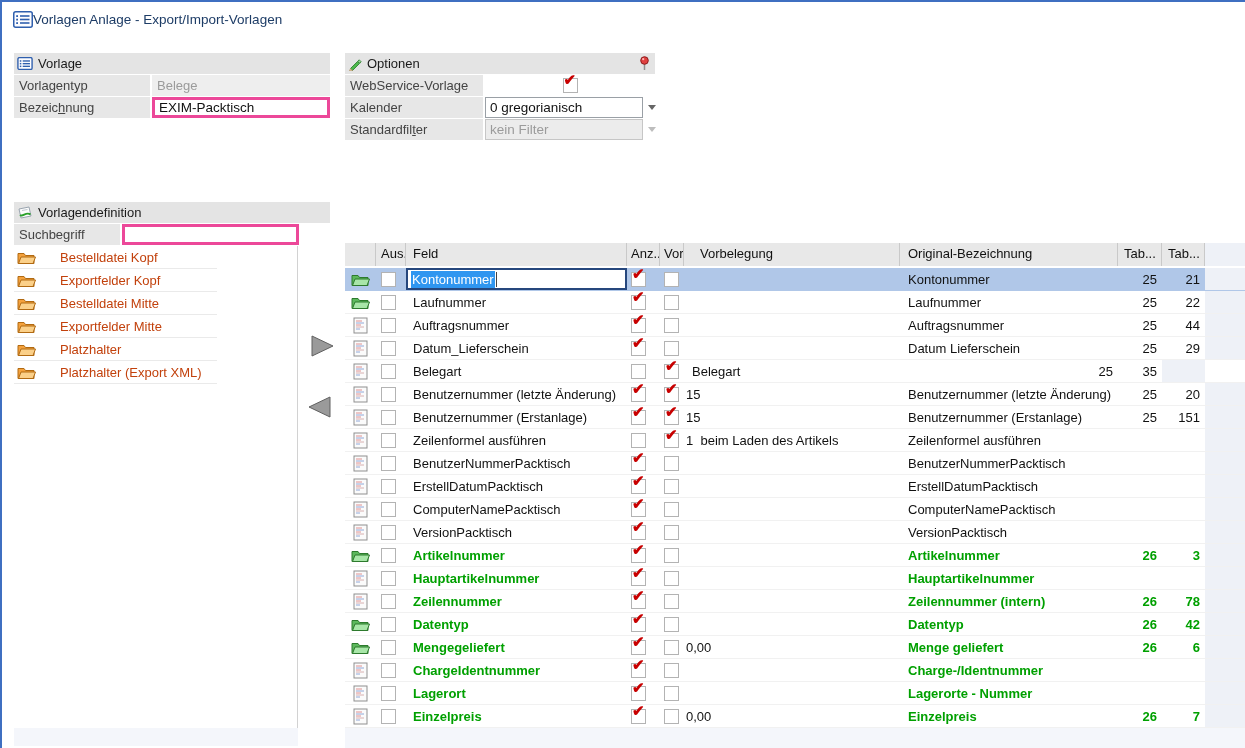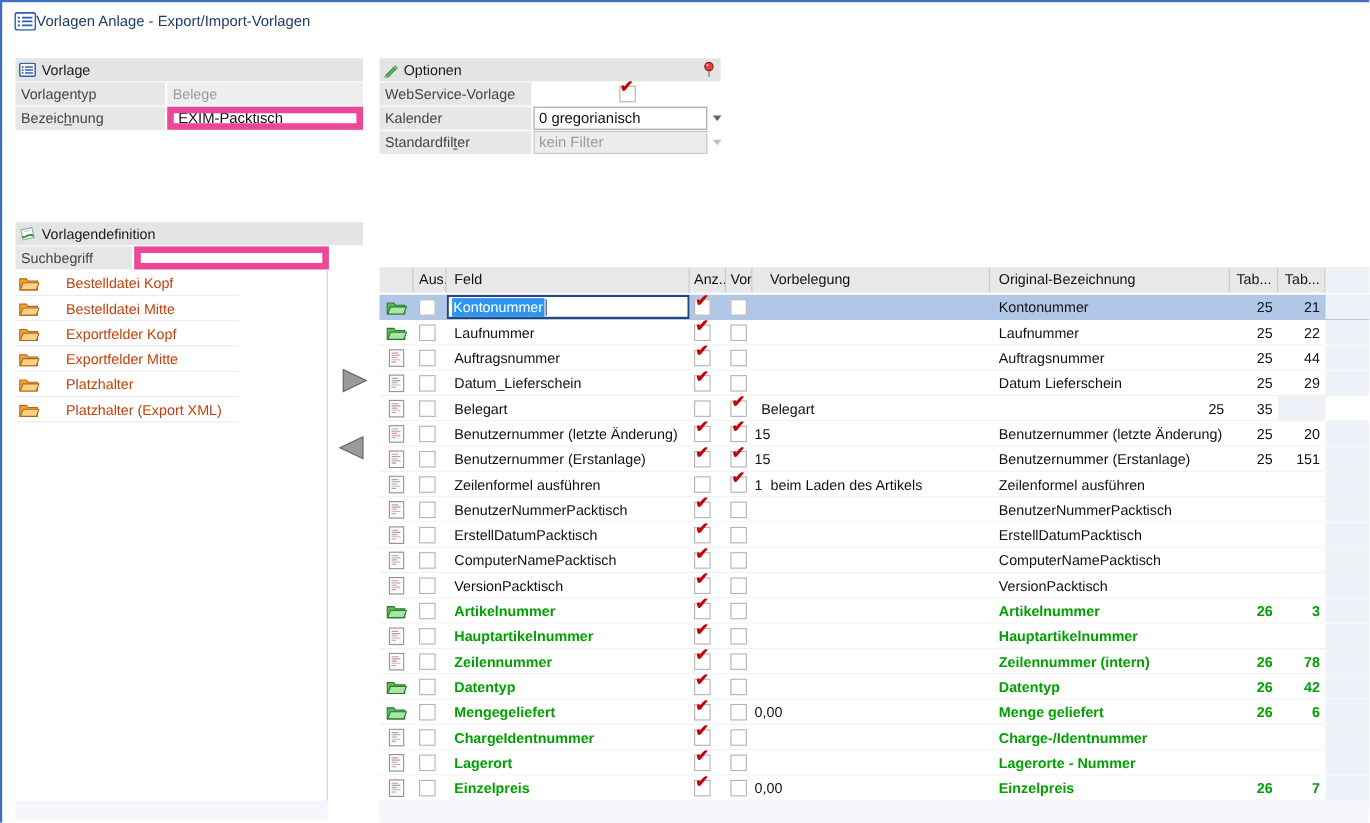--- a/index.html
+++ b/index.html
@@ -27,21 +27,21 @@
   .glabel{background:#e7e7e7;font-size:13px;color:#444;line-height:21px;padding-left:5px;box-sizing:border-box;flex:none;}
   .accel{text-decoration:underline;}
   #grp-vorlage{left:14px;top:53px;width:316px;}
   #grp-vorlage .glabel{width:136px;}
   #grp-optionen{left:345px;top:53px;width:310px;}
   #grp-optionen .glabel{width:138px;}
   #grp-def{left:14px;top:202px;width:316px;}
   #grp-def .glabel{width:106px;}
   .gfield{margin-left:2px;box-sizing:border-box;}
   .f-readonly{width:178px;background:#eeeeee;color:#9b9b9b;line-height:21px;padding-left:5px;font-size:13px;}
-  .f-input{width:178px;height:21px;border:6px solid #ec4899;background:#fff;font-size:13.5px;
+  .f-input{width:178px;height:21px;border:3px solid #ec4899;background:#fff;font-size:13.5px;
            padding:0 4px;font-family:inherit;color:#111;box-sizing:border-box;outline:none;}
   .f-check{width:173px;background:#fff;display:flex;align-items:center;justify-content:center;}
   .f-combo{display:flex;align-items:center;margin-left:2px;}
   .combo-box{width:158px;height:21px;border:1px solid #9aa0a6;background:#fff;line-height:19px;
              padding-left:4px;font-size:13.5px;color:#111;box-sizing:border-box;white-space:nowrap;overflow:hidden;}
   .combo-box.disabled{background:#ececec;color:#9b9b9b;border-color:#c6c6c6;}
   .combo-arrow{width:16px;height:21px;margin-left:1px;display:flex;align-items:flex-start;justify-content:center;cursor:pointer;}
   .combo-arrow i{display:block;width:0;height:0;border:4px solid transparent;border-top:5px solid #666;margin-top:8px;}
   .combo-arrow.disabled i{border-top-color:#bdbdbd;}
   #pin-btn{position:absolute;right:5px;top:3px;cursor:pointer;}
@@ -211,31 +211,31 @@
     <span class="flabel">Bestelldatei Kopf</span>
   </div>
 
   <div class="flist-item">
     <span class="icon-wrap i-folder-orange">
         <svg width="19" height="15" viewBox="0 0 19 15">
     <path d="M1 3.5 L7 3.5 L8.5 5.5 L17 5.5 L17 13.5 L1 13.5 Z" fill="#f4a13c" stroke="#b16a12"></path>
     <path d="M1.5 13.5 L4 7 L18.5 7 L16 13.5 Z" fill="#fbd089" stroke="#b16a12"></path>
   </svg>
       </span>
-    <span class="flabel">Bestelldatei Mitte</span>
+    <span class="flabel">Exportfelder Kopf</span>
   </div>
 
   <div class="flist-item">
     <span class="icon-wrap i-folder-orange">
         <svg width="19" height="15" viewBox="0 0 19 15">
     <path d="M1 3.5 L7 3.5 L8.5 5.5 L17 5.5 L17 13.5 L1 13.5 Z" fill="#f4a13c" stroke="#b16a12"></path>
     <path d="M1.5 13.5 L4 7 L18.5 7 L16 13.5 Z" fill="#fbd089" stroke="#b16a12"></path>
   </svg>
       </span>
-    <span class="flabel">Exportfelder Kopf</span>
+    <span class="flabel">Bestelldatei Mitte</span>
   </div>
 
   <div class="flist-item">
     <span class="icon-wrap i-folder-orange">
         <svg width="19" height="15" viewBox="0 0 19 15">
     <path d="M1 3.5 L7 3.5 L8.5 5.5 L17 5.5 L17 13.5 L1 13.5 Z" fill="#f4a13c" stroke="#b16a12"></path>
     <path d="M1.5 13.5 L4 7 L18.5 7 L16 13.5 Z" fill="#fbd089" stroke="#b16a12"></path>
   </svg>
       </span>
     <span class="flabel">Exportfelder Mitte</span>

